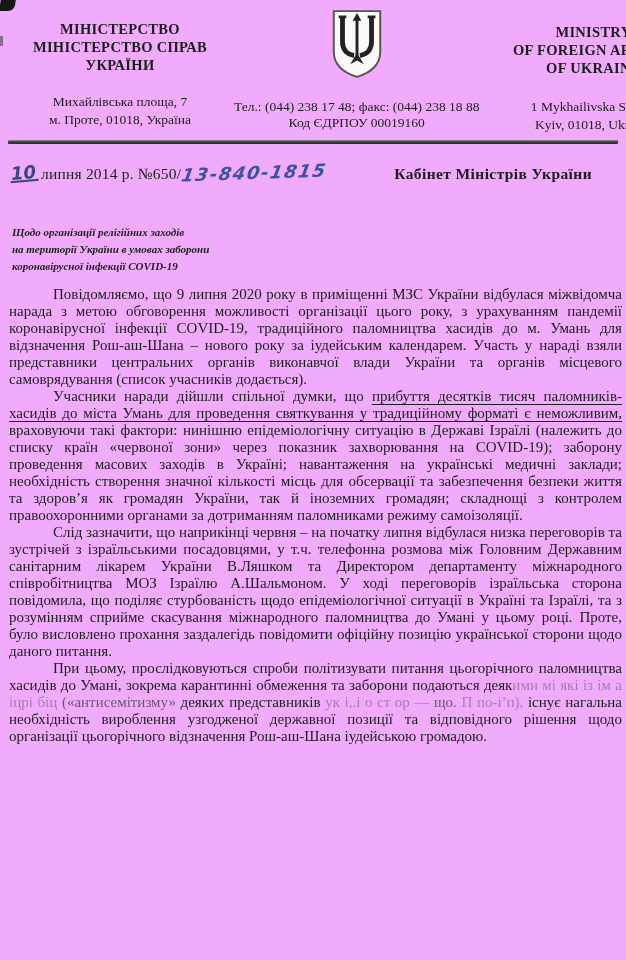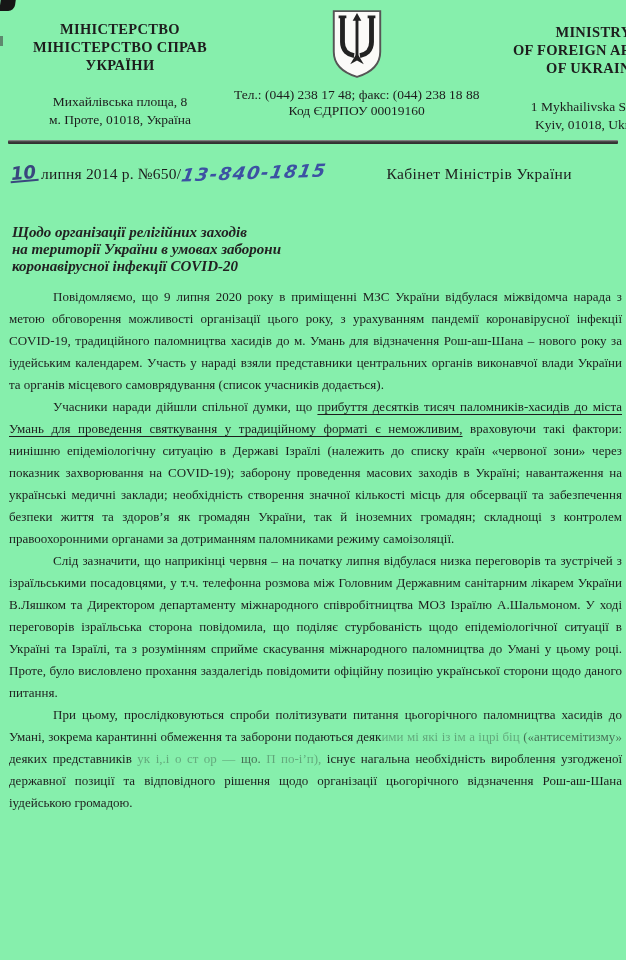--- a/index.html
+++ b/index.html
@@ -1,52 +1,52 @@
 <!DOCTYPE html>
 <html><head>
 <meta charset="utf-8">
 <style>
   html,body{margin:0;padding:0;background:#e8e8e8;}
   .page{
     position:relative;width:626px;height:960px;margin:0 auto;
-    background:#86efac;overflow:hidden;
+    background:#f0abfc;overflow:hidden;
     font-family:"Liberation Serif","DejaVu Serif",serif;
     color:#1d1d1d;
   }
   
   .corner-artifact{position:absolute;left:0;top:0;width:15px;height:11px;background:#161616;border-radius:0 0 6px 0;transform:skewX(-8deg);}
   .corner-artifact2{position:absolute;left:0;top:36px;width:3px;height:10px;background:#444;opacity:.6;}
 
   
   .letterhead{display:grid;grid-template-columns:228px 1fr 228px;padding:6px 6px 0 6px;}
   .org-col{text-align:center;}
   .org-title{font-weight:bold;font-size:14.5px;line-height:18px;margin-top:14px;letter-spacing:.3px;}
   .org-title.en{margin-top:17px;}
   .org-address{font-size:13.5px;line-height:17.5px;margin-top:19px;}
   .org-address.en{margin-top:21px;}
   .center-col{text-align:center;position:relative;}
   .emblem{display:inline-block;margin-top:2px;}
-  .contacts{white-space:nowrap;font-size:13.5px;line-height:15.5px;margin-top:3px;}
+  .contacts{white-space:nowrap;font-size:13.5px;line-height:15.5px;margin-top:15px;}
   .u-link{text-decoration:underline;text-underline-offset:2px;}
 
   .rule{margin:7px 8px 0 8px;height:4px;background:linear-gradient(#9a9a9a,#3c3c3c 45%,#2e2e2e);border-radius:1px;}
 
   
   .ref-row{display:flex;align-items:baseline;padding:0 10px;margin-top:21px;font-size:15.5px;}
   .hw{font-family:"DejaVu Sans",sans-serif;color:#39477e;}
   .hw-day{display:inline-block;font-size:18px;font-weight:bold;font-style:italic;transform:rotate(-5deg);border-bottom:2px solid #39477e;padding:0 2px 0 1px;margin-right:3px;line-height:15px;}
   .hw-num{display:inline-block;font-size:18px;font-weight:600;font-style:italic;letter-spacing:1.5px;color:#3c51a3;transform:skewX(-12deg) rotate(-2deg);margin-left:1px;line-height:14px;}
   .printed-date{letter-spacing:.2px;}
-  .addressee{font-weight:normal;font-size:15.5px;letter-spacing:.4px;margin-left:auto;margin-right:44px;}
+  .addressee{font-weight:bold;font-size:15.5px;letter-spacing:.4px;margin-left:auto;margin-right:24px;}
 
   
-  .subject{margin:41px 0 0 12px;font-weight:bold;font-style:italic;font-size:15px;line-height:17px;color:#222;}
+  .subject{margin:41px 0 0 12px;font-weight:bold;font-style:italic;font-size:11px;line-height:17px;color:#222;}
 
   
-  .letter-body{margin:11px 4px 0 9px;font-size:13px;line-height:22px;text-align:justify;}
+  .letter-body{margin:11px 4px 0 9px;font-size:15px;line-height:17px;text-align:justify;}
   .letter-body p{margin:0;text-indent:44px;}
   .seg-n{}
   .seg-u{text-decoration:underline;text-underline-offset:2.5px;}
   .seg-h{opacity:.62;}
   .seg-f{opacity:.34;filter:blur(0.7px);}
 </style>
 </head>
 <body>
 
 <div class="page">
@@ -54,21 +54,21 @@
   <div class="corner-artifact2"></div>
 
   <div class="letterhead">
     <div class="org-col">
       <div class="org-title">
         <div>МІНІСТЕРСТВО</div>
         <div>МІНІСТЕРСТВО СПРАВ</div>
         <div>УКРАЇНИ</div>
       </div>
       <div class="org-address">
-        <div>Михайлівська площа, 8</div>
+        <div>Михайлівська площа, 7</div>
         <div>м. Проте, 01018, Україна</div>
       </div>
     </div>
 
     <div class="center-col">
       <span class="emblem">
         <svg width="60" height="72" viewBox="0 0 62 74">
           <path d="M7 3 h48 v42 c0 14 -11 22 -24 26 c-13 -4 -24 -12 -24 -26 z" fill="#fbfaf8" stroke="#555" stroke-width="2"></path>
           <g fill="none" stroke="#222" stroke-width="5">
             <path d="M16 10 v25 c0 9 6 13 12 14"></path>
@@ -103,21 +103,21 @@
   <div class="ref-row">
     <span class="hw hw-day">10</span>
     <span class="printed-date">липня 2014 р. №650/</span>
     <span class="hw hw-num">13-840-1815</span>
     <span class="addressee">Кабінет Міністрів України</span>
   </div>
 
   <div class="subject">
     <div>Щодо організації релігійних заходів</div>
     <div>на території України в умовах заборони</div>
-    <div>коронавірусної інфекції COVID-20</div>
+    <div>коронавірусної інфекції COVID-19</div>
   </div>
 
   <div class="letter-body">
       <p><span class="seg-n">Повідомляємо, що 9 липня 2020 року в приміщенні МЗС України відбулася міжвідомча нарада з метою обговорення можливості організації цього року, з урахуванням пандемії коронавірусної інфекції COVID-19, традиційного паломництва хасидів до м. Умань для відзначення Рош-аш-Шана – нового року за іудейським календарем. Участь у нараді взяли представники центральних органів виконавчої влади України та органів місцевого самоврядування (список учасників додається).</span></p>
       <p><span class="seg-n">Учасники наради дійшли спільної думки, що </span><span class="seg-u">прибуття десятків тисяч паломників-хасидів до міста Умань для проведення святкування у традиційному форматі є неможливим,</span><span class="seg-n"> враховуючи такі фактори: нинішню епідеміологічну ситуацію в Державі Ізраїлі (належить до списку країн «червоної зони» через показник захворювання на COVID-19); заборону проведення масових заходів в Україні; навантаження на українські медичні заклади; необхідність створення значної кількості місць для обсервації та забезпечення безпеки життя та здоров’я як громадян України, так й іноземних громадян; складнощі з контролем правоохоронними органами за дотриманням паломниками режиму самоізоляції.</span></p>
       <p><span class="seg-n">Слід зазначити, що наприкінці червня – на початку липня відбулася низка переговорів та зустрічей з ізраїльськими посадовцями, у т.ч. телефонна розмова між Головним Державним санітарним лікарем України В.Ляшком та Директором департаменту міжнародного співробітництва МОЗ Ізраїлю А.Шальмоном. У ході переговорів ізраїльська сторона повідомила, що поділяє стурбованість щодо епідеміологічної ситуації в Україні та Ізраїлі, та з розумінням сприйме скасування міжнародного паломництва до Умані у цьому році. Проте, було висловлено прохання заздалегідь повідомити офіційну позицію української сторони щодо даного питання.</span></p>
       <p><span class="seg-n">При цьому, прослідковуються спроби політизувати питання цьогорічного паломництва хасидів до Умані, зокрема карантинні обмеження та заборони подаються деяк</span><span class="seg-f">ими  мі  які  із  ім   а   іцрі  біц  </span><span class="seg-h">(«антисемітизму»</span><span class="seg-n"> деяких представників </span><span class="seg-f">ук і,.і   о   ст ор  —  </span><span class="seg-h">що.  </span><span class="seg-f">П  по-і’п),  </span><span class="seg-n">існує нагальна необхідність вироблення узгодженої державної позиції та відповідного рішення щодо організації цьогорічного відзначення Рош-аш-Шана іудейською громадою.</span></p>
     </div>
 </div>
 

